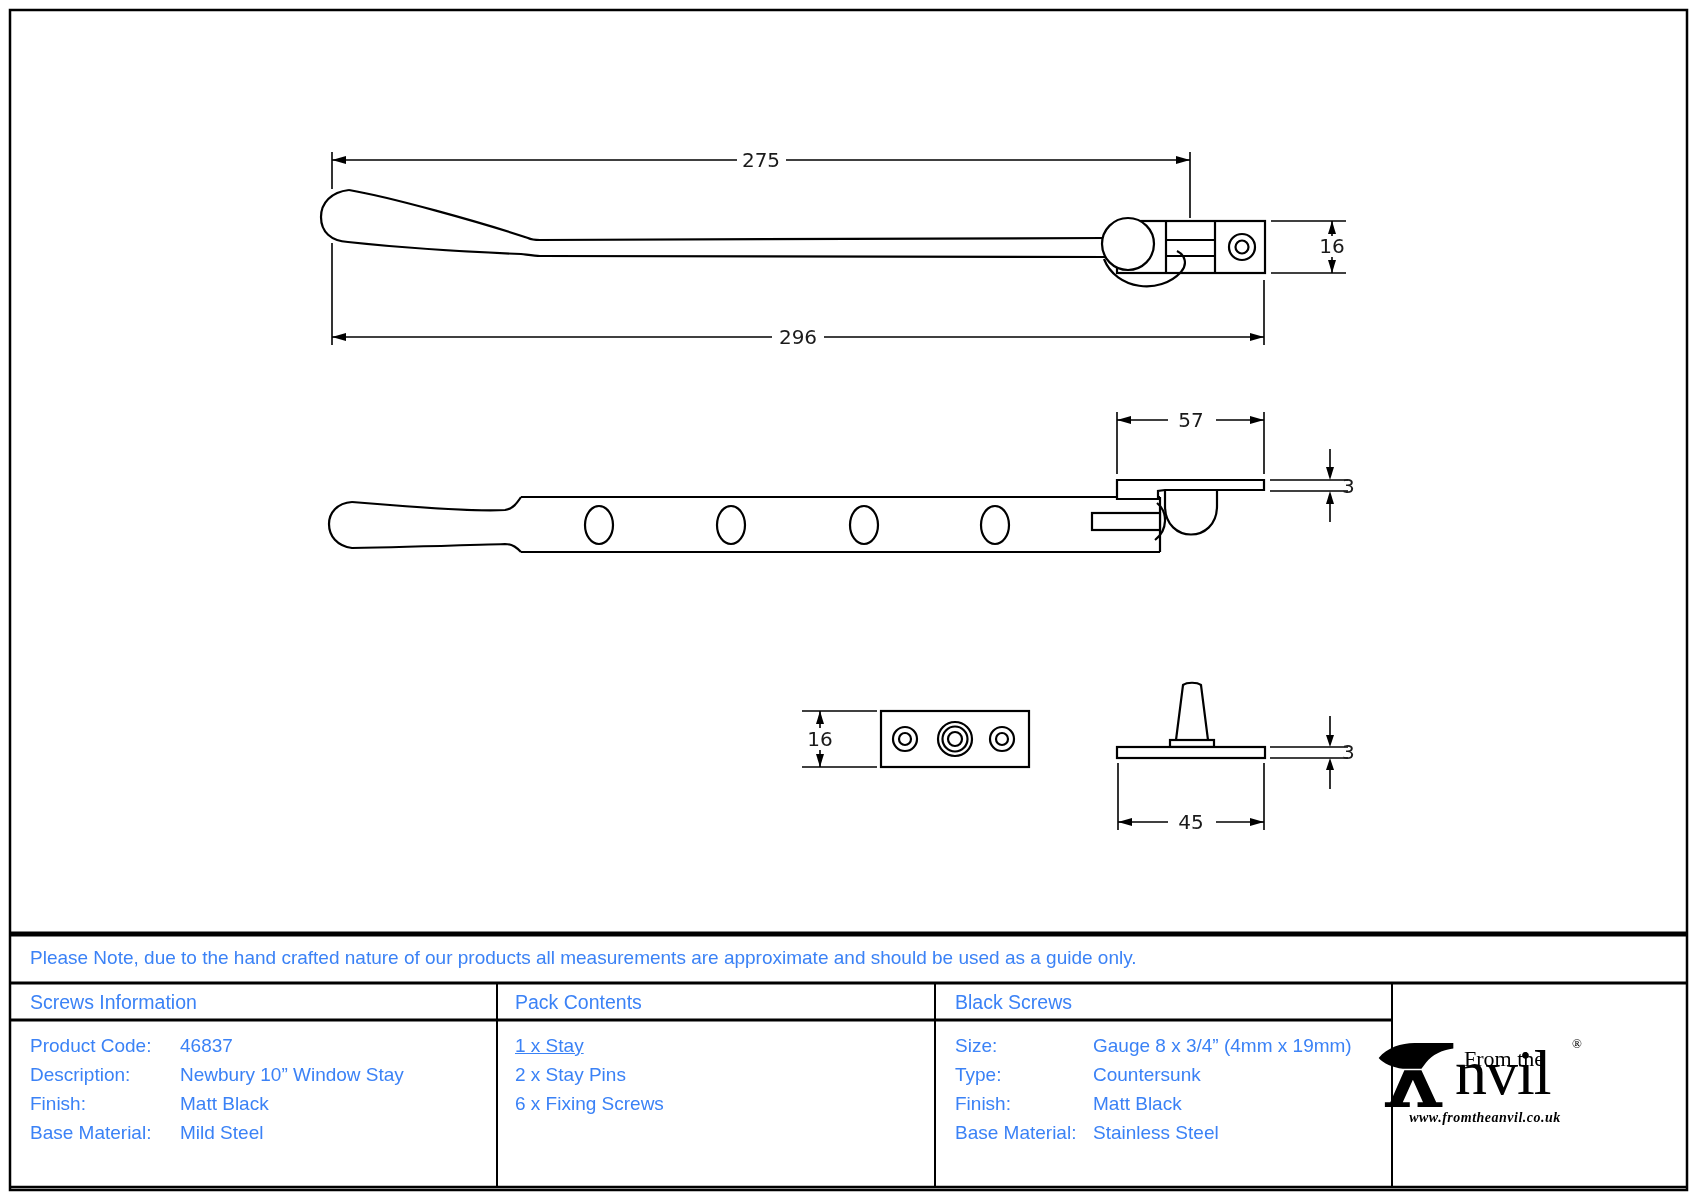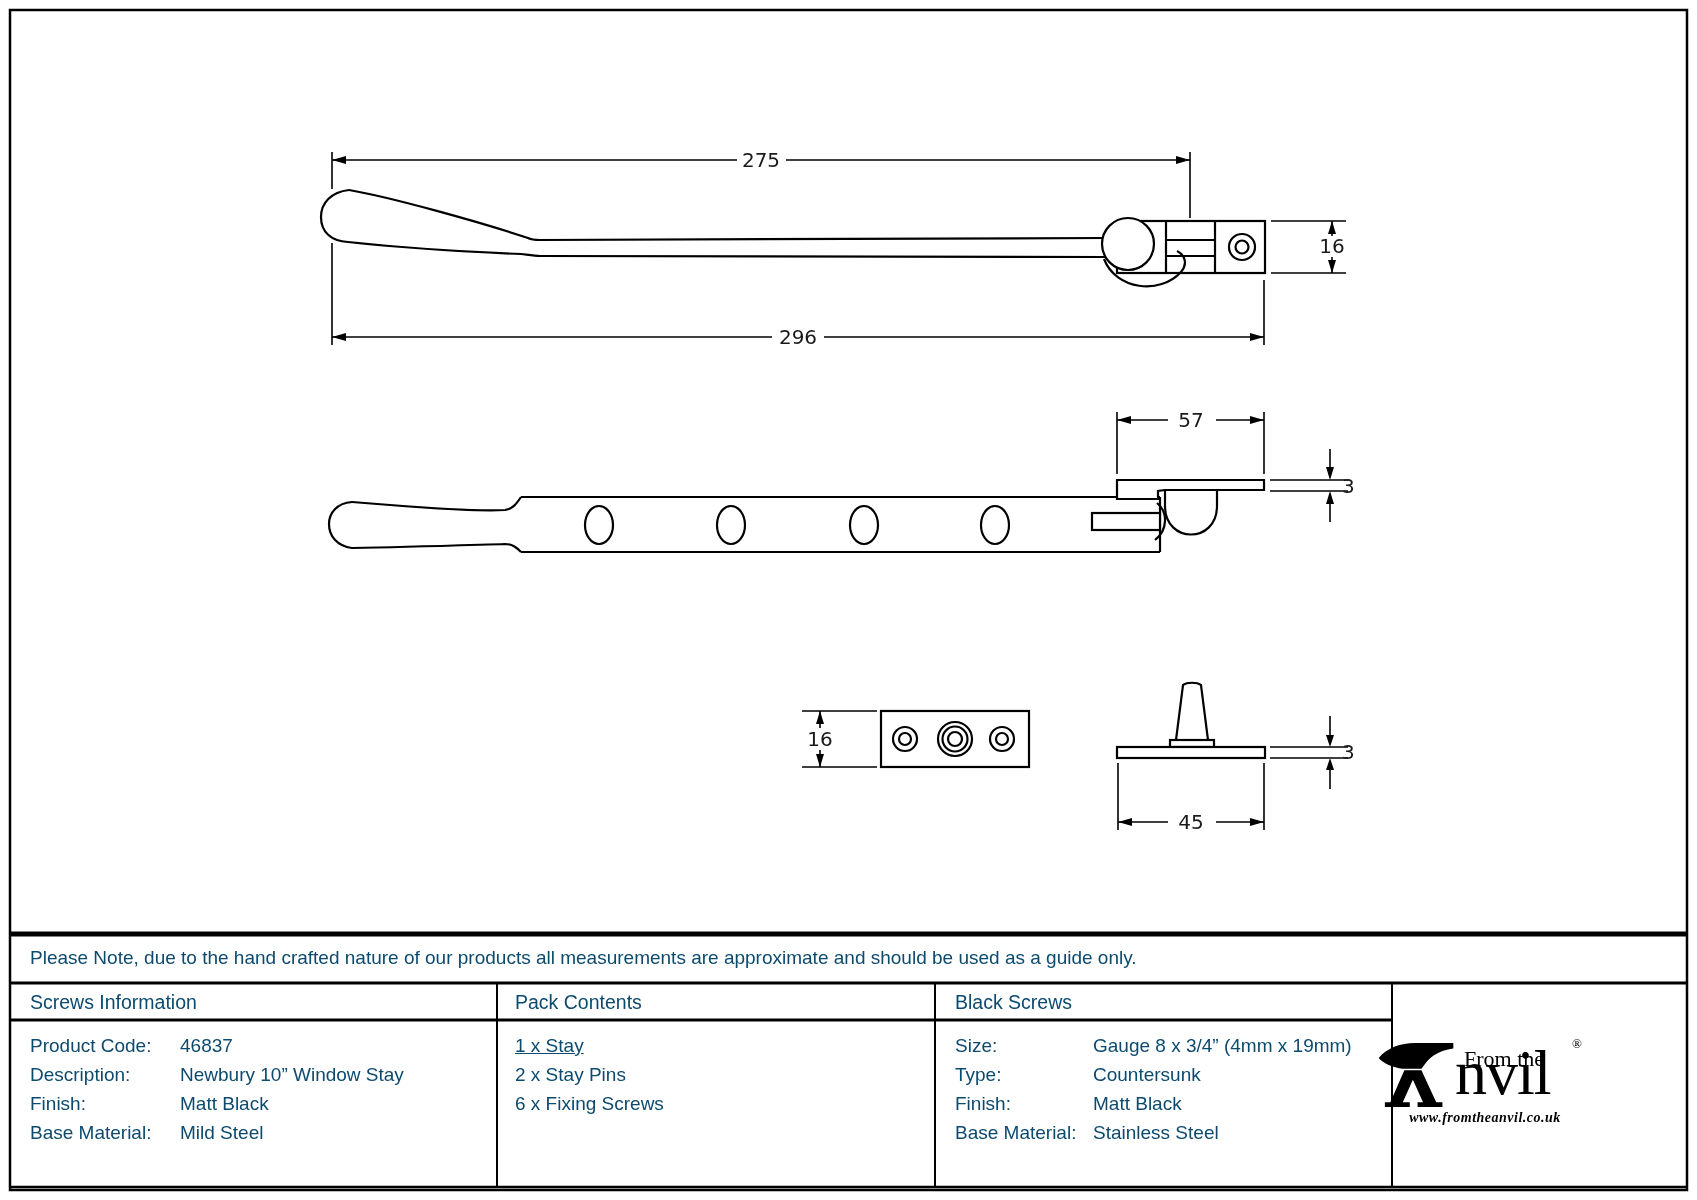--- a/index.html
+++ b/index.html
@@ -1,20 +1,20 @@
 <!DOCTYPE html>
 <html><head>
 <meta charset="utf-8">
 <style>
   html,body{margin:0;padding:0;background:#ffffff;}
   body{width:1697px;height:1200px;font-family:"Liberation Sans",sans-serif;color:#000;}
   .page{position:relative;width:1697px;height:1200px;background:#fff;overflow:hidden;}
   svg.linework{position:absolute;left:0;top:0;}
   .dim{font:20px "DejaVu Sans",sans-serif;fill:#1a1a1a;}
-  .txt{position:absolute;font-size:19px;line-height:22px;white-space:nowrap;color:#0c4a6e;}
+  .txt{position:absolute;font-size:19px;line-height:22px;white-space:nowrap;color:#3b82f6;}
   .hdr{font-size:19.5px;}
   .lbl{}
   .val{}
   .logo-from{position:absolute;font-family:"Liberation Serif",serif;font-size:22px;}
   .logo-name{position:absolute;font-family:"Liberation Serif",serif;font-size:64px;letter-spacing:-1px;line-height:1;}
   .logo-reg{position:absolute;font-size:13px;font-family:"Liberation Serif",serif;}
   .logo-url{position:absolute;font-family:"Liberation Serif",serif;font-style:italic;font-weight:bold;font-size:14px;text-align:center;letter-spacing:0.5px;}
 </style>
 </head>
 <body>

